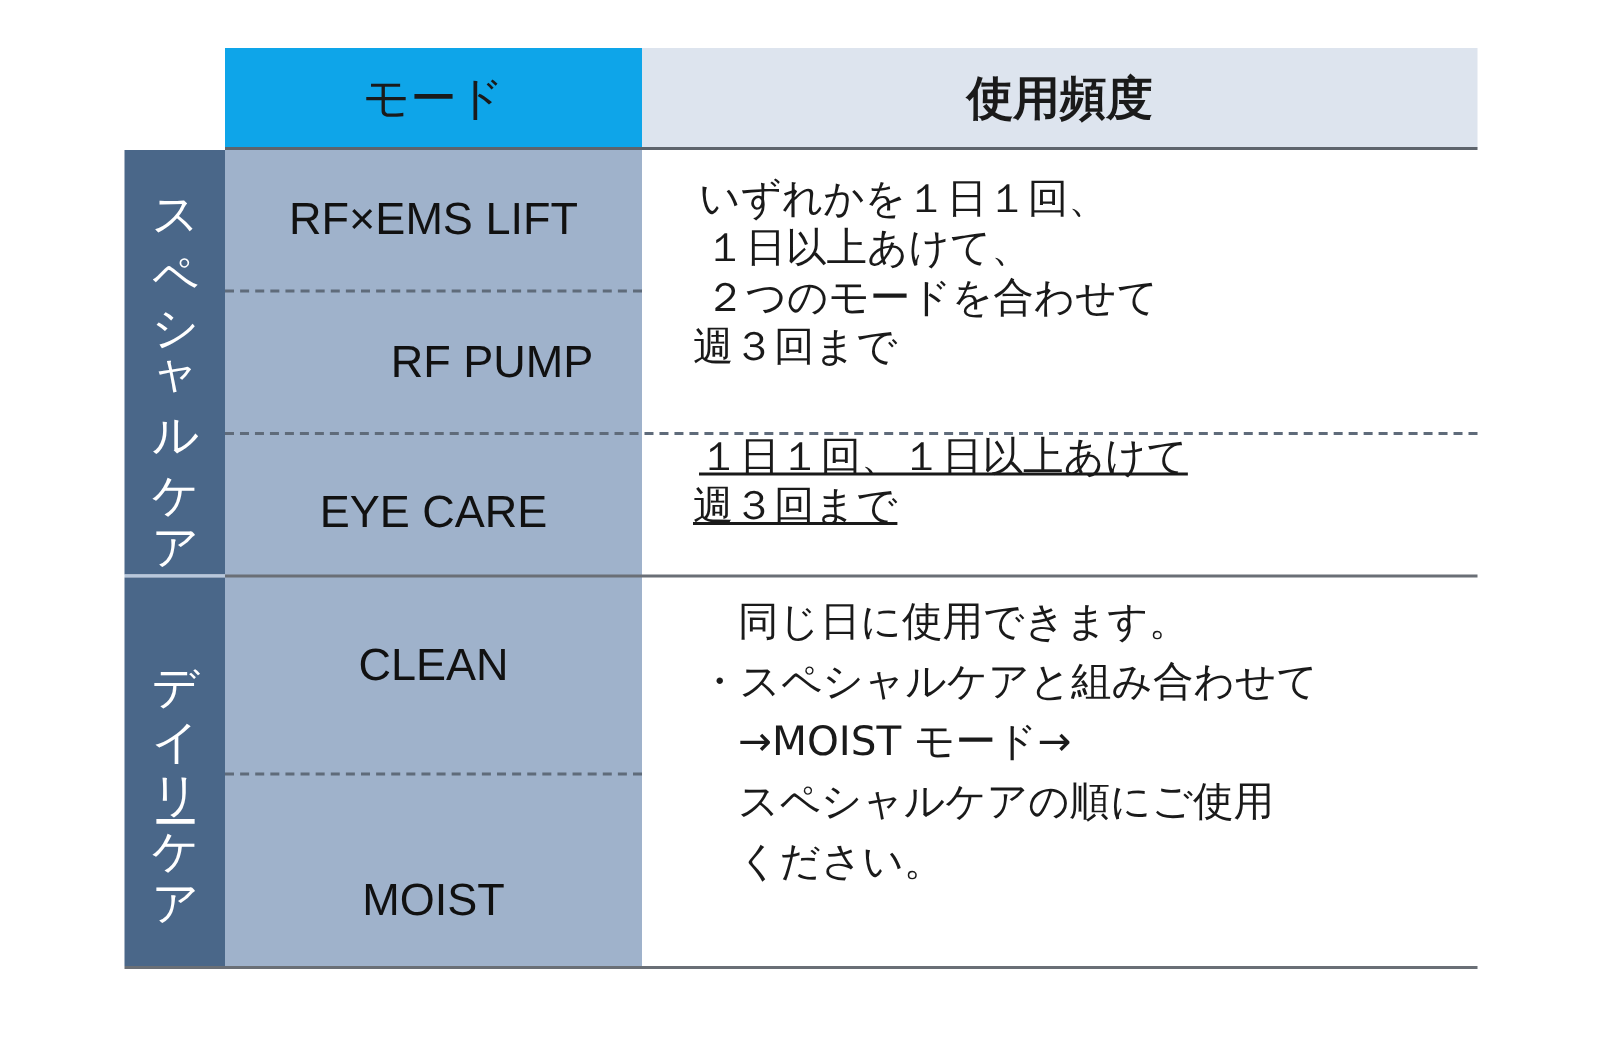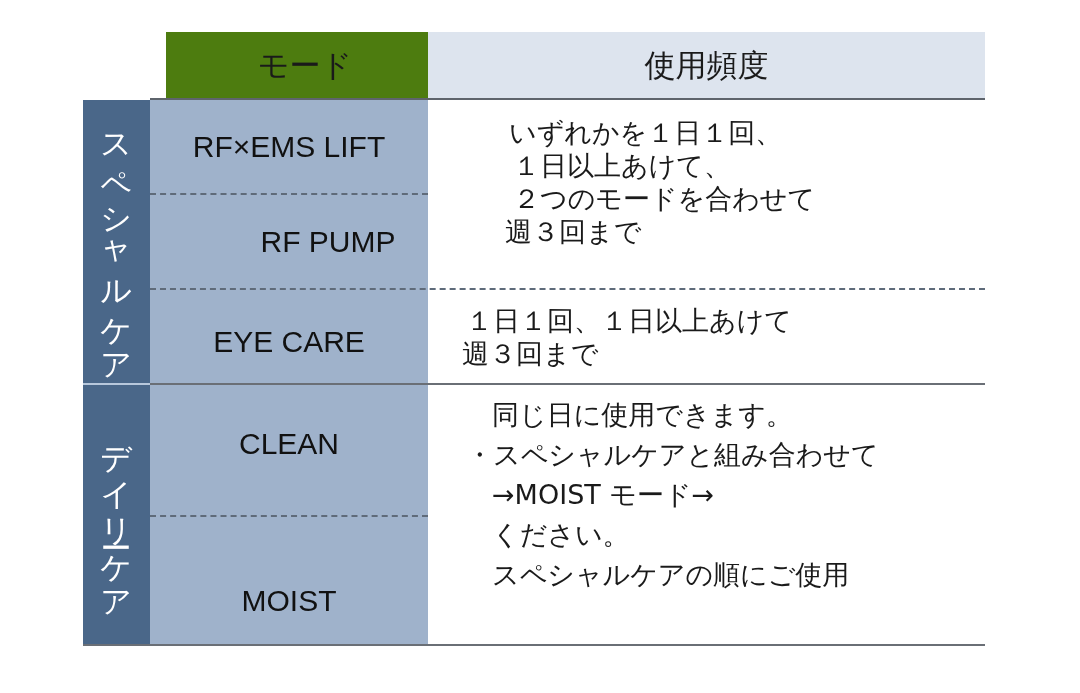--- a/index.html
+++ b/index.html
@@ -1,24 +1,24 @@
 <!DOCTYPE html>
 <html><head>
   <meta charset="utf-8">
   <style>
     html, body { margin: 0; padding: 0; background: #ffffff; }
     body { width: 1080px; height: 693px; position: relative; overflow: hidden;
            font-family: "DejaVu Sans", "Liberation Sans", sans-serif; color: #1a1a1a; }
     .abs { position: absolute; box-sizing: border-box; }
 
     
-    .hdr-mode { left: 150px; top: 32px; width: 278px; height: 67px; background: #4d7c0f;
-                display: flex; align-items: center; justify-content: center; font-size: 31px; margin-left: 16px; }
+    .hdr-mode { left: 150px; top: 32px; width: 278px; height: 67px; background: #0ea5e9;
+                display: flex; align-items: center; justify-content: center; font-size: 31px; }
     .hdr-freq { left: 428px; top: 32px; width: 557px; height: 67px; background: #dde4ee;
-                display: flex; align-items: center; justify-content: center; font-size: 31px; }
+                display: flex; align-items: center; justify-content: center; font-size: 31px; font-weight: bold; }
     .hdr-line { left: 150px; top: 98px; width: 835px; height: 2px; background: #5e646c; }
 
     
     .group { left: 83px; width: 67px; background: #4a6789; color: #ffffff;
              display: flex; align-items: center; justify-content: center; }
     .group-special { top: 100px; height: 283px; }
     .group-daily { top: 385px; height: 259px; }
     .vtext { writing-mode: vertical-rl; text-orientation: upright; font-size: 31px; letter-spacing: 1px; }
     .group-gap { left: 83px; top: 383px; width: 67px; height: 2px; background: #b8c8dc; }
 
@@ -66,36 +66,36 @@
   <div class="abs mode-cell" style="top:290px;height:103px;">
     <span>EYE CARE</span>
   </div>
   <div class="abs mode-cell" style="top:385px;height:118px;">
     <span>CLEAN</span>
   </div>
   <div class="abs mode-cell" style="top:537px;height:127px;">
     <span>MOIST</span>
   </div>
 
-  <div class="abs freq-cell" style="top:116px;margin-left:43px;">
+  <div class="abs freq-cell" style="top:116px;">
     <div>いずれかを１日１回、</div>
     <div style="padding-left:4px">１日以上あけて、</div>
     <div style="padding-left:4px">２つのモードを合わせて</div>
     <div style="margin-left:-4px">週３回まで</div>
   </div>
-  <div class="abs freq-cell" style="top:304px;">
+  <div class="abs freq-cell" style="top:288px;text-decoration:underline;">
     <div>１日１回、１日以上あけて</div>
     <div style="margin-left:-4px">週３回まで</div>
   </div>
   <div class="abs freq-cell" style="top:395px;line-height:40px;">
     <div style="padding-left:26px">同じ日に使用できます。</div>
     <div>・スペシャルケアと組み合わせて</div>
     <div style="padding-left:26px">→MOIST モード→</div>
+    <div style="padding-left:26px">スペシャルケアの順にご使用</div>
     <div style="padding-left:26px">ください。</div>
-    <div style="padding-left:26px">スペシャルケアの順にご使用</div>
   </div>
 
   <div class="abs dash" style="left:150px;top:193px;width:278px;"></div>
   <div class="abs dash" style="left:150px;top:288px;width:835px;"></div>
   <div class="abs solid" style="left:150px;top:383px;width:835px;"></div>
   <div class="abs dash" style="left:150px;top:515px;width:278px;"></div>
   <div class="abs solid" style="left:83px;top:644px;width:902px;"></div>
 </div>
 
 </body></html>

